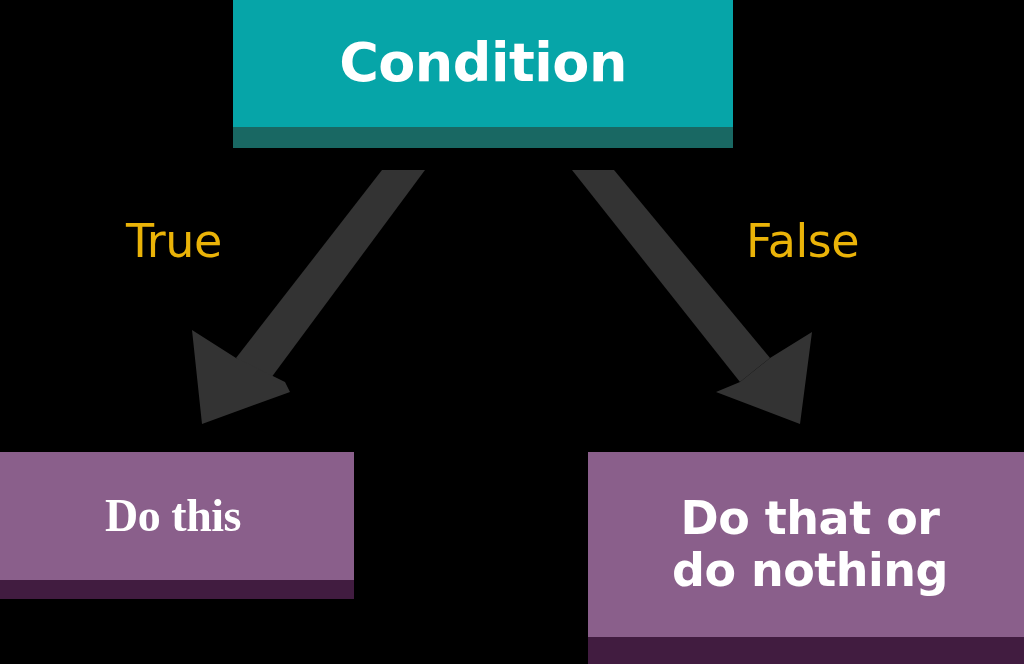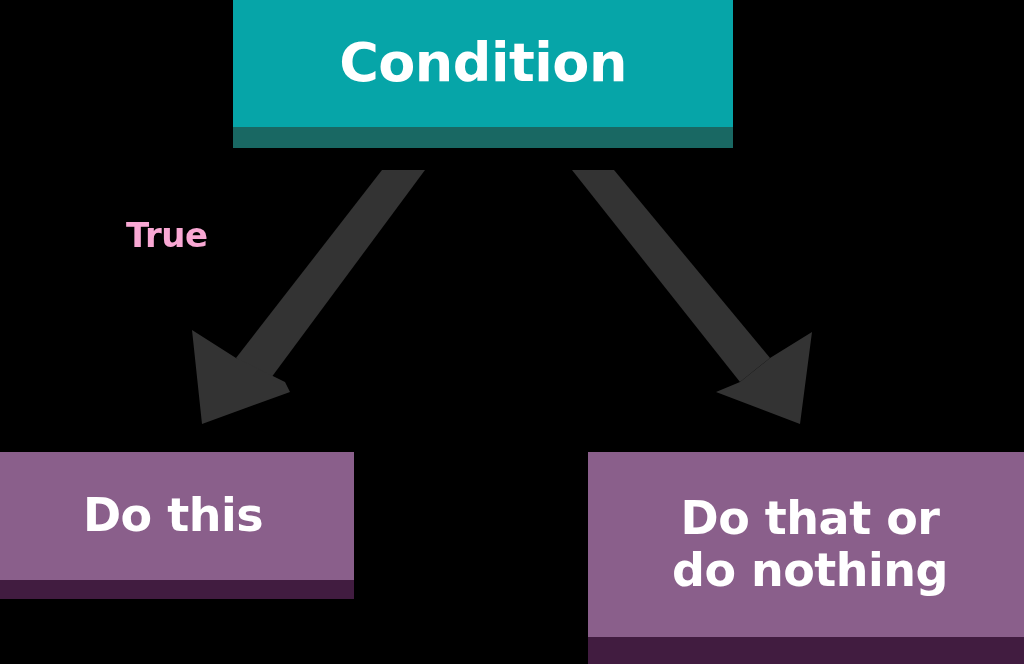--- a/index.html
+++ b/index.html
@@ -65,20 +65,21 @@
   
   #do-this-node {
     left: -8px;
     top: 452px;
     width: 362px;
     height: 128px;
     background: #8a5f8b;
   }
   #do-this-node .node-label {
     font-size: 46px;
+    font-family: Liberation Serif, serif;
   }
   #do-this-shadow {
     left: -8px;
     top: 580px;
     width: 362px;
     height: 19px;
     background: #411c40;
   }
 
   
@@ -97,23 +98,23 @@
     left: 588px;
     top: 637px;
     width: 444px;
     height: 27px;
     background: #411c40;
   }
 
   
   .edge-label {
     position: absolute;
-    color: #f9a8d4;
-    font-size: 34px;
-    font-weight: 700;
+    color: #eab308;
+    font-size: 46px;
+    font-weight: 400;
     letter-spacing: -0.5px;
     line-height: 1;
     white-space: nowrap;
   }
   #label-true  { left: 126px; top: 218px; }
   #label-false { left: 746px; top: 218px; }
 
   
   #arrows {
     position: absolute;
@@ -152,14 +153,15 @@
     <span class="node-label">Do this</span>
   </div>
 
   <div class="node-shadow" id="do-that-shadow"></div>
   <div class="node" id="do-that-node">
     <span class="node-label">Do that or
 do nothing</span>
   </div>
 
   <div class="edge-label" id="label-true">True</div>
+  <div class="edge-label" id="label-false">False</div>
 
 </div>
 
 </body></html>

